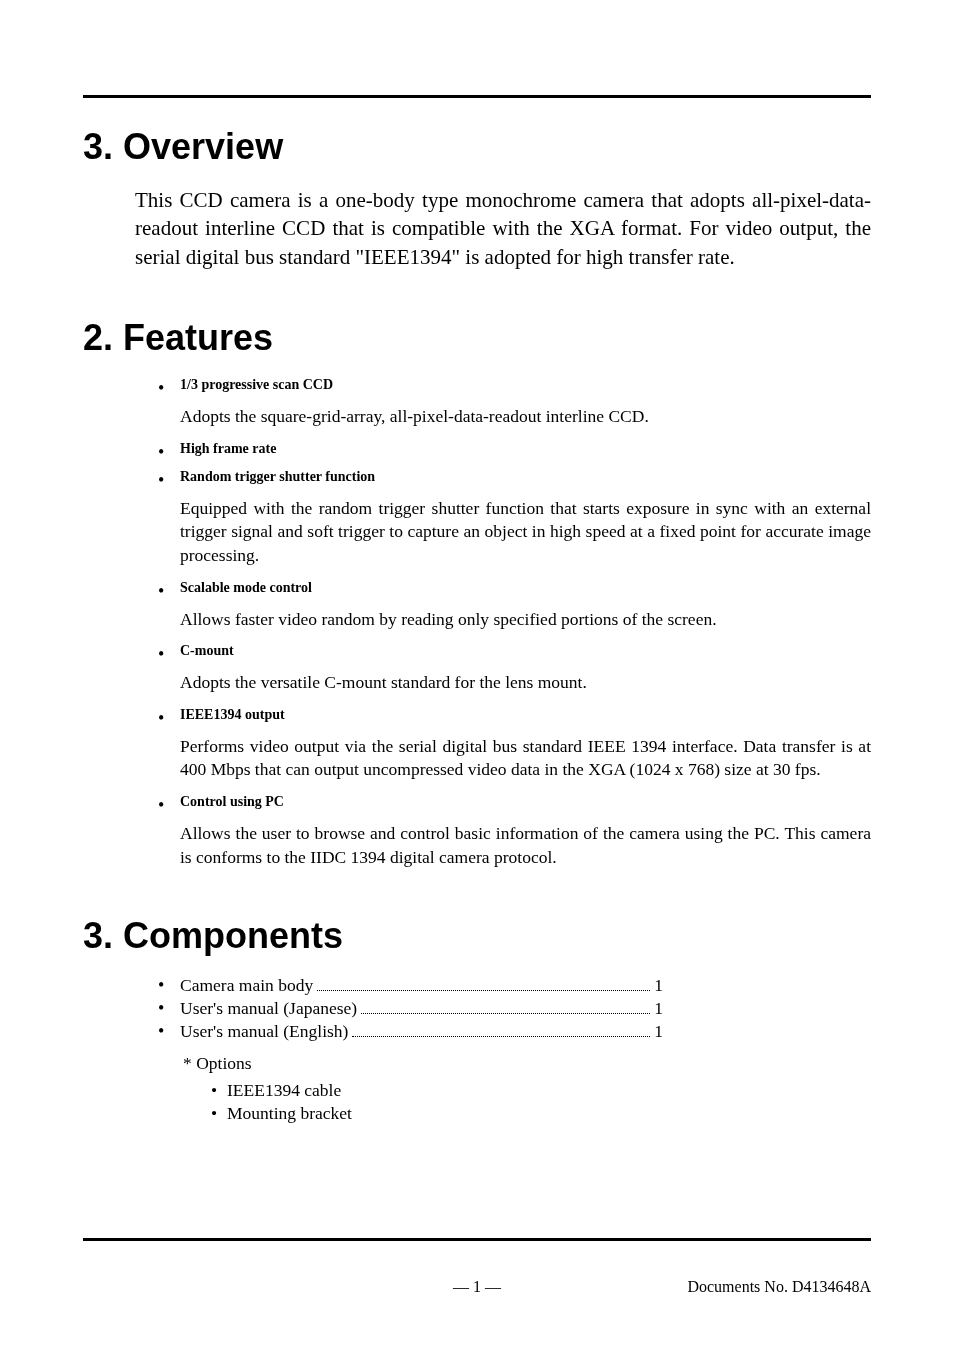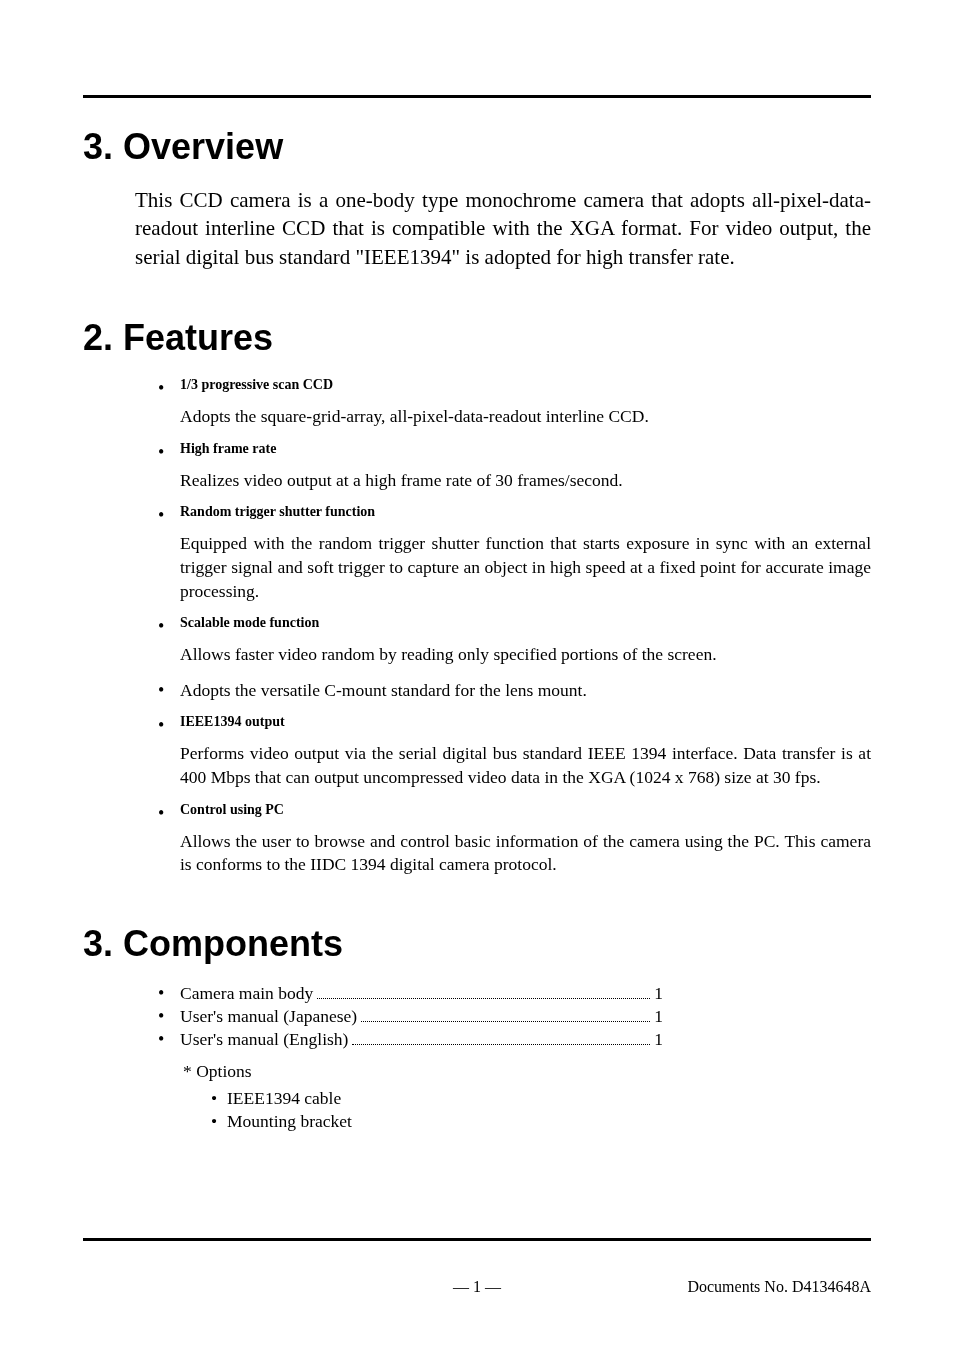--- a/index.html
+++ b/index.html
@@ -143,31 +143,31 @@
 <p class="body-para">This CCD camera is a one-body type monochrome camera that adopts all-pixel-data-readout interline CCD that is compatible with the XGA format.  For video output, the serial digital bus standard "IEEE1394" is adopted for high transfer rate.</p>
 
 <h1 class="section-title section-gap">2.  Features</h1>
 <ul class="features">
   <li>
     <div class="feat-title">1/3 progressive scan CCD</div>
     <div class="feat-desc">Adopts the square-grid-array, all-pixel-data-readout interline CCD.</div>
   </li>
   <li>
     <div class="feat-title">High frame rate</div>
-    <div class="feat-desc">Realizes video output at a high frame rate of 30 frames/second.</div>
   </li>
   <li>
     <div class="feat-title">Random trigger shutter function</div>
     <div class="feat-desc">Equipped with the random trigger shutter function that starts exposure in sync with an external trigger signal and soft trigger to capture an object in high speed at a fixed point for accurate image processing.</div>
   </li>
   <li>
-    <div class="feat-title">Scalable mode function</div>
+    <div class="feat-title">Scalable mode control</div>
     <div class="feat-desc">Allows faster video random by reading only specified portions of the screen.</div>
   </li>
   <li>
+    <div class="feat-title">C-mount</div>
     <div class="feat-desc">Adopts the versatile C-mount standard for the lens mount.</div>
   </li>
   <li>
     <div class="feat-title">IEEE1394 output</div>
     <div class="feat-desc">Performs video output via the serial digital bus standard IEEE 1394 interface.  Data transfer is at 400 Mbps that can output uncompressed video data in the XGA (1024 x 768) size at 30 fps.</div>
   </li>
   <li>
     <div class="feat-title">Control using PC</div>
     <div class="feat-desc">Allows the user to browse and control basic information of the camera using the PC.  This camera is conforms to the IIDC 1394 digital camera protocol.</div>
   </li>

